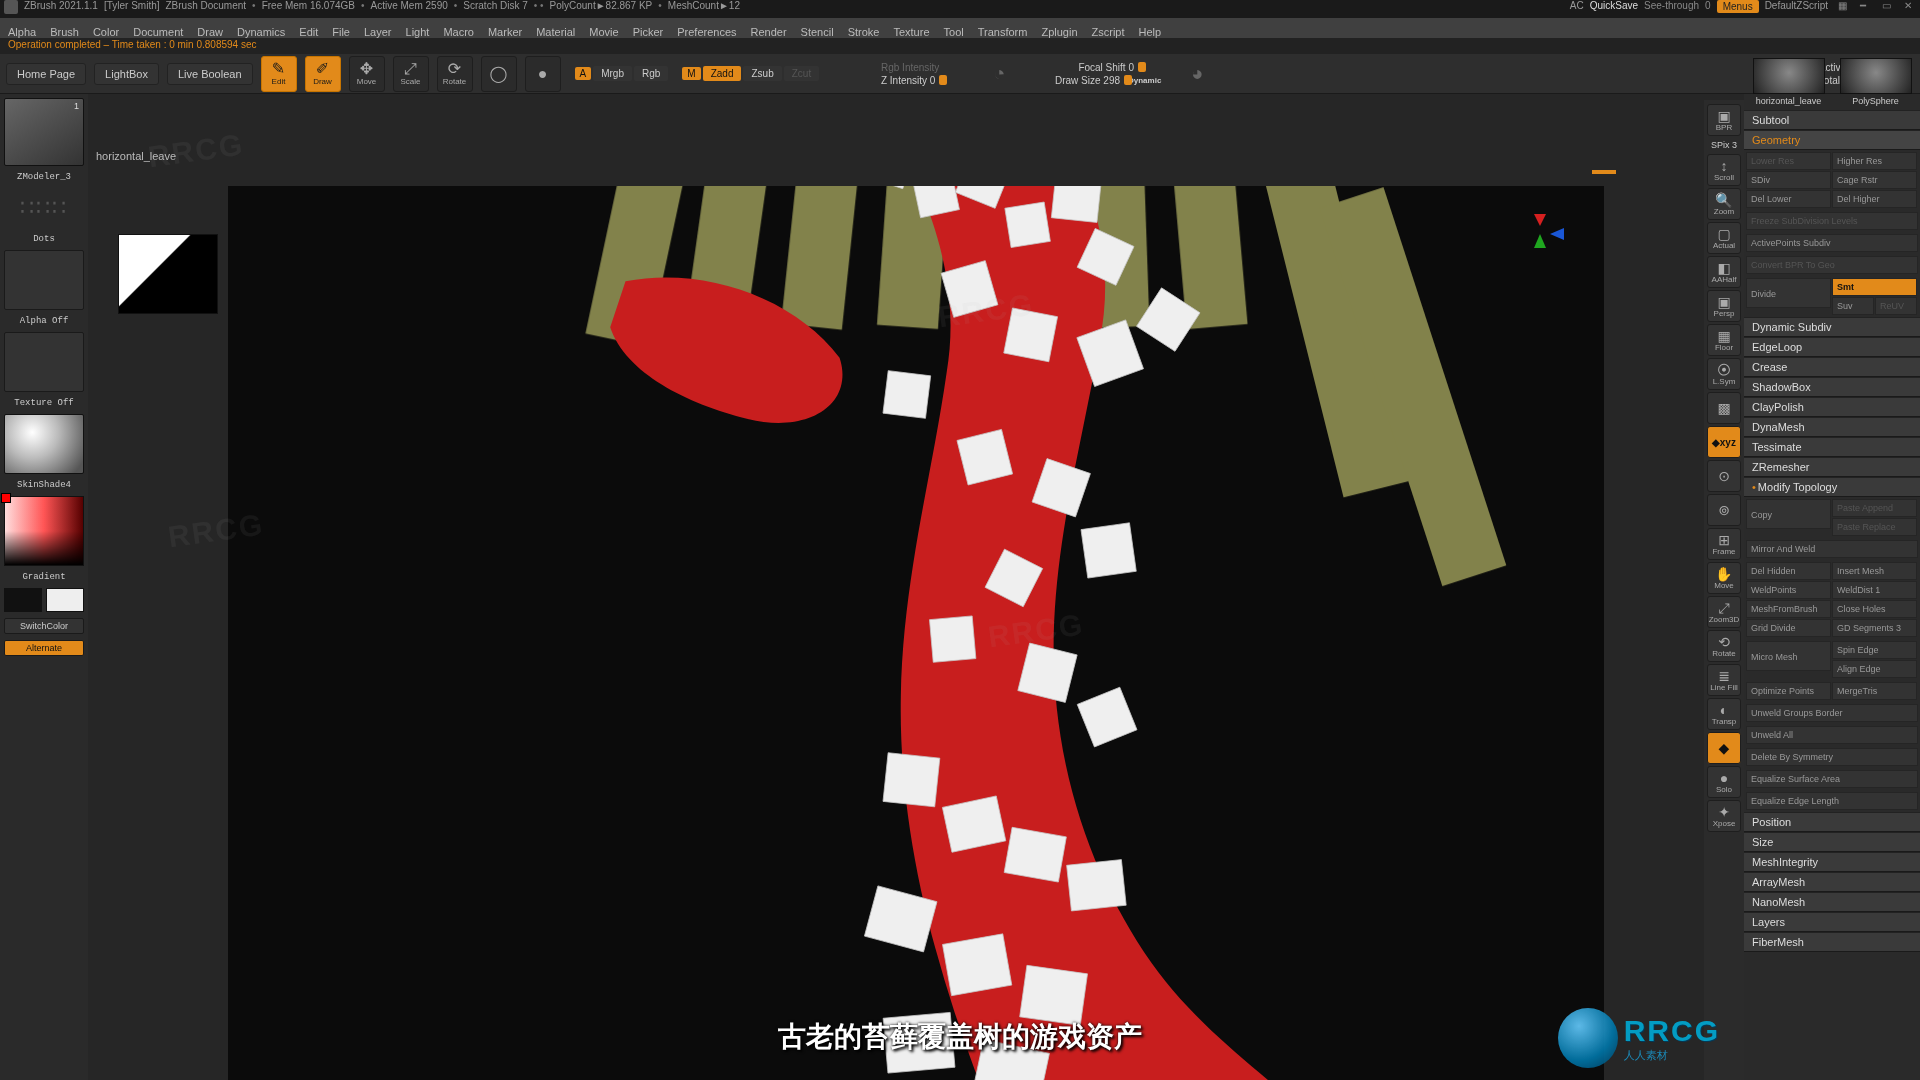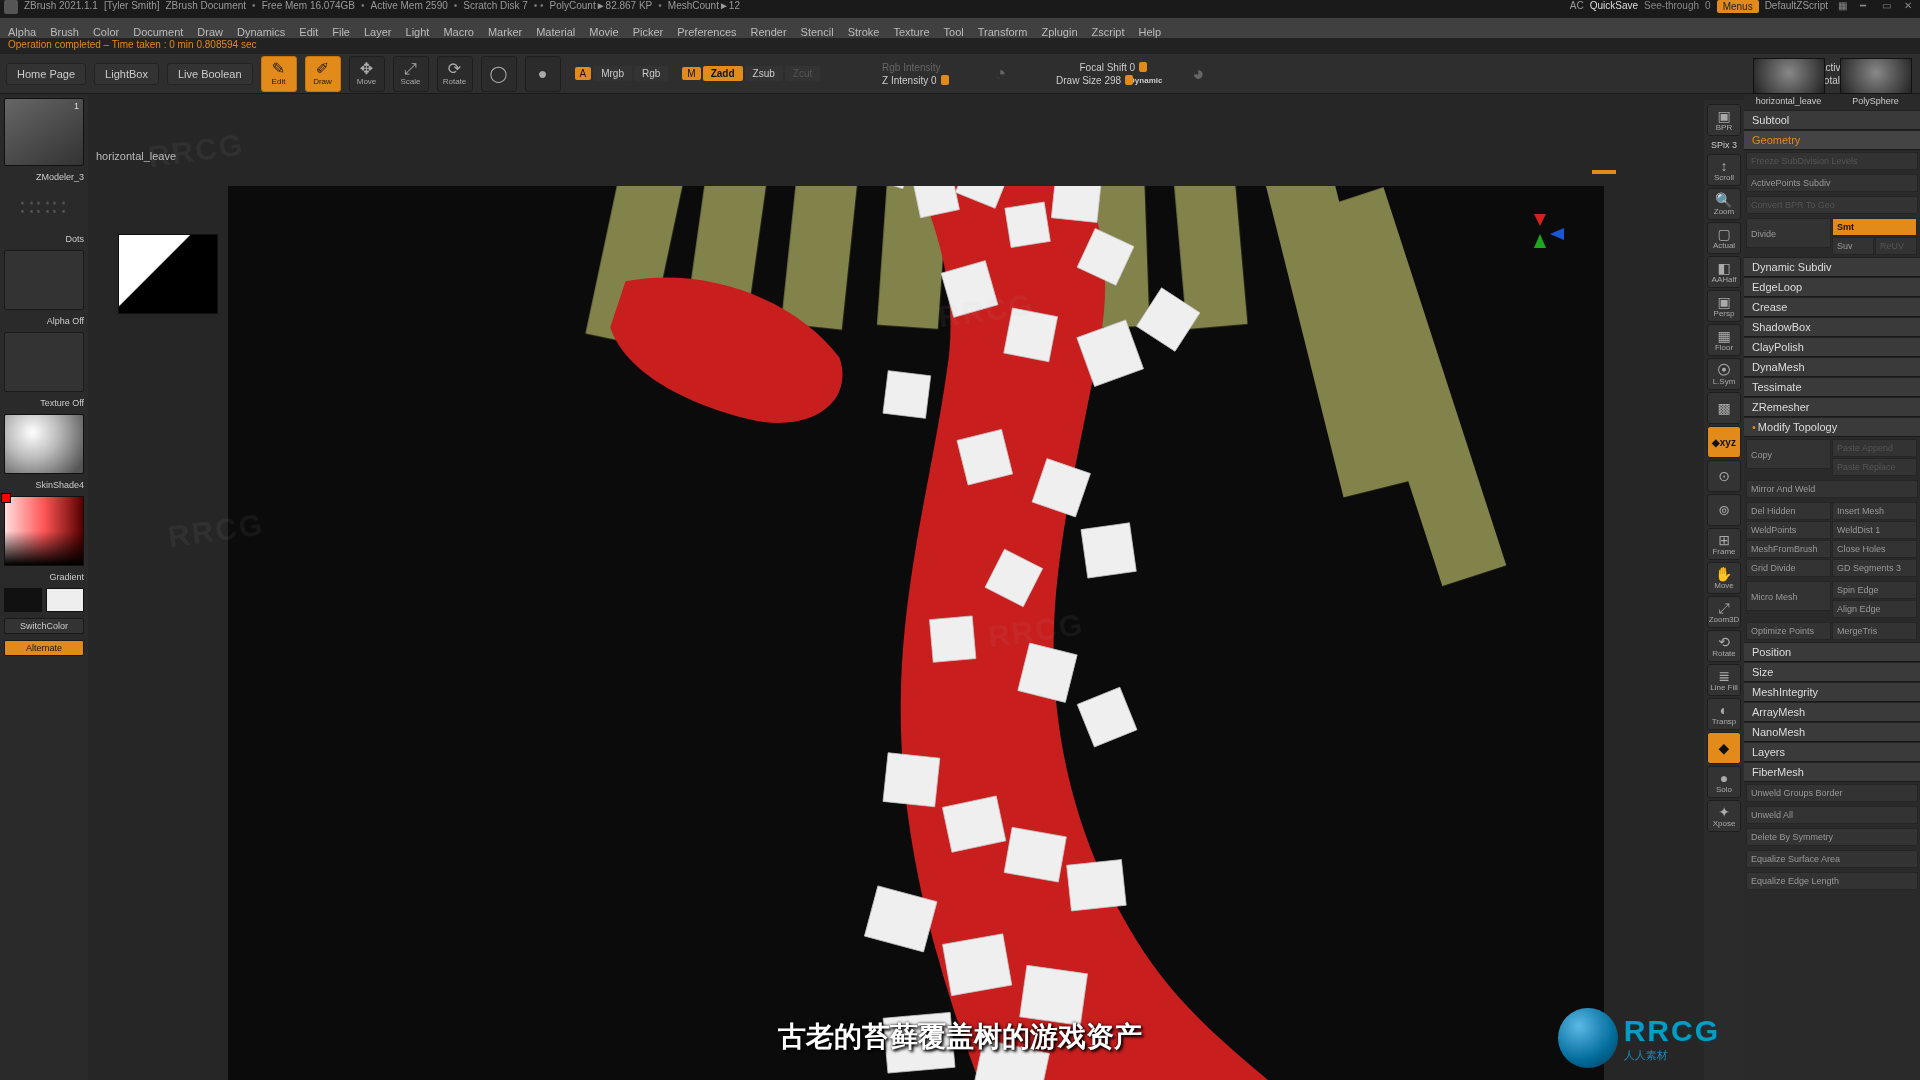--- a/index.html
+++ b/index.html
@@ -23,41 +23,41 @@
 
 
 .shelf { height: 40px; background: #2e2e2e; display: flex; align-items: center; padding: 0 6px; gap: 8px; border-bottom: 1px solid #1a1a1a; }
 .shelf .txtbtn { background: #333; border: 1px solid #222; padding: 4px 10px; border-radius: 3px; color: #ccc; cursor: pointer; font-size: 11px; white-space: nowrap; }
 .iconbtn { width: 36px; height: 36px; background: #2b2b2b; border: 1px solid #1e1e1e; border-radius: 3px; display: flex; flex-direction: column; align-items: center; justify-content: center; font-size: 8px; color: #aaa; cursor: pointer; }
 .iconbtn.active { background: #e28a1a; color: #1a1a1a; border-color: #c77400; }
 .iconbtn .glyph { font-size: 16px; line-height: 1; }
 
 .zadd-group { display: flex; align-items: center; gap: 2px; margin-left: 6px; }
 .zadd-group .chip { background: #333; padding: 2px 8px; font-size: 10px; border-radius: 2px; cursor: pointer; }
-.zadd-group .chip.on { background: #e28a1a; color: #111; font-weight: bold; }
+.zadd-group .chip.on { background: #e28a1a; color: #111; }
 .zadd-group .lead { background: #e28a1a; color: #111; padding: 1px 5px; font-size: 10px; border-radius: 2px; }
 
 .slider-block { display: flex; flex-direction: column; gap: 2px; margin-left: 8px; font-size: 10px; min-width: 150px; align-items: center; }
 .slider-row { display: flex; align-items: center; gap: 4px; }
 .slider-bar { height: 6px; background: #444; border-radius: 2px; position: relative; flex: 1; }
 .slider-bar .knob { position: absolute; width: 8px; height: 10px; background: #e28a1a; border-radius: 2px; top: -2px; }
 
 .stats-right { margin-left: auto; display: flex; flex-direction: column; font-size: 10px; color: #ccc; gap: 2px; margin-right: 4px; }
 
 
 .toprt { position: absolute; right: 0; top: 54px; width: 176px; height: 56px; display: flex; gap: 6px; padding: 4px; }
 .toprt .tile { flex: 1; display: flex; flex-direction: column; align-items: center; }
 .toprt .thumb { width: 72px; height: 36px; background: radial-gradient(circle at 50% 40%, #888, #222); border: 1px solid #111; }
 .toprt .lbl { font-size: 9px; color: #ccc; margin-top: 2px; }
 
 
 .leftpanel { position: absolute; left: 0; top: 94px; width: 88px; bottom: 0; background: #2a2a2a; padding: 4px; display: flex; flex-direction: column; gap: 6px; }
 .leftpanel .bigthumb { width: 80px; height: 68px; background: linear-gradient(145deg, #666, #333); border: 1px solid #111; border-radius: 2px; position: relative; }
 .leftpanel .bigthumb .tag { position: absolute; top: 2px; right: 4px; font-size: 9px; color: #ddd; }
-.leftpanel .caption { font-size: 9px; text-align: right; color: #ccc; }
+.leftpanel .caption { font-size: 9px; text-align: center; color: #ccc; font-family: Liberation Mono, monospace; }
 .leftpanel .slot { width: 80px; height: 60px; background: #333; border: 1px solid #1a1a1a; border-radius: 2px; }
 .leftpanel .matball { width: 80px; height: 60px; background: radial-gradient(circle at 35% 30%, #fff, #bbb 40%, #555 90%); border: 1px solid #111; border-radius: 2px; }
 .colorpick { width: 80px; height: 70px; background: linear-gradient(to right, #fdd, #f55, #500), linear-gradient(to bottom, rgba(255,255,255,1), rgba(255,255,255,0) 50%, rgba(0,0,0,1)); border: 1px solid #111; background-blend-mode: multiply; position: relative; }
 .colorpick .topdot { position: absolute; top: -4px; left: -4px; width: 10px; height: 10px; background: #f00; border: 1px solid #000; }
 .swrow { display: flex; gap: 4px; }
 .swrow .sw { width: 38px; height: 24px; border: 1px solid #111; }
 .leftpanel .btnsm { background: #333; border: 1px solid #1a1a1a; font-size: 9px; text-align: center; padding: 2px 0; border-radius: 2px; cursor: pointer; }
 .leftpanel .btnsm.orange { background: #e28a1a; color: #111; font-weight: normal; }
 .leftpanel .halforange { background: linear-gradient(to right, #e28a1a 50%, #333 50%); }
 
@@ -448,20 +448,28 @@
     </div>
   <div class="tbtn">
       <span class="ic">✦</span>
       <span>Xpose</span>
     </div>
 </div>
 
 <div class="rpanel">
   <div class="rp-header">Subtool</div>
   <div class="rp-header sel">Geometry</div>
+  <div class="rp-grid" id="geogrid1">
+      <div class="cell slight">Lower Res</div>
+      <div class="cell">Higher Res</div>
+      <div class="cell">SDiv</div>
+      <div class="cell">Cage    Rstr</div>
+      <div class="cell">Del Lower</div>
+      <div class="cell">Del Higher</div>
+    </div>
   <div class="rp-grid">
       <div class="cell full slight">Freeze SubDivision Levels</div>
     </div>
   <div class="rp-grid">
       <div class="cell full">ActivePoints Subdiv</div>
     </div>
   <div class="rp-grid">
       <div class="cell full slight">Convert BPR To Geo</div>
     </div>
   <div class="rp-grid">
@@ -509,46 +517,46 @@
     <div class="cell" style="height:30px;line-height:24px">Micro Mesh</div>
     <div style="width:calc(50% - 1px);display:flex;flex-direction:column;gap:1px">
       <div class="cell" style="width:100%">Spin Edge</div>
       <div class="cell" style="width:100%">Align Edge</div>
     </div>
   </div>
   <div class="rp-grid">
     <div class="cell">Optimize Points</div>
     <div class="cell">MergeTris</div>
   </div>
+  <div id="geoothers">
+      <div class="rp-grid">
+        <div class="cell full">Unweld Groups Border</div>
+      </div>
+      <div class="rp-grid">
+        <div class="cell full">Unweld All</div>
+      </div>
+      <div class="rp-grid">
+        <div class="cell full">Delete By Symmetry</div>
+      </div>
+      <div class="rp-grid">
+        <div class="cell full">Equalize Surface Area</div>
+      </div>
+      <div class="rp-grid">
+        <div class="cell full">Equalize Edge Length</div>
+      </div>
+    </div>
   <div id="geomore">
       <div class="rp-header">Position</div>
       <div class="rp-header">Size</div>
       <div class="rp-header">MeshIntegrity</div>
       <div class="rp-header">ArrayMesh</div>
       <div class="rp-header">NanoMesh</div>
       <div class="rp-header">Layers</div>
       <div class="rp-header">FiberMesh</div>
     </div>
-  <div id="geoothers">
-      <div class="rp-grid">
-        <div class="cell full">Unweld Groups Border</div>
-      </div>
-      <div class="rp-grid">
-        <div class="cell full">Unweld All</div>
-      </div>
-      <div class="rp-grid">
-        <div class="cell full">Delete By Symmetry</div>
-      </div>
-      <div class="rp-grid">
-        <div class="cell full">Equalize Surface Area</div>
-      </div>
-      <div class="rp-grid">
-        <div class="cell full">Equalize Edge Length</div>
-      </div>
-    </div>
 </div>
 
 <div class="subtitle">
   <div class="cn">古老的苔藓覆盖树的游戏资产</div>
 </div>
 
 <div class="wm">
   <div class="ball"></div>
   <div>
     <div class="txt">RRCG</div>

